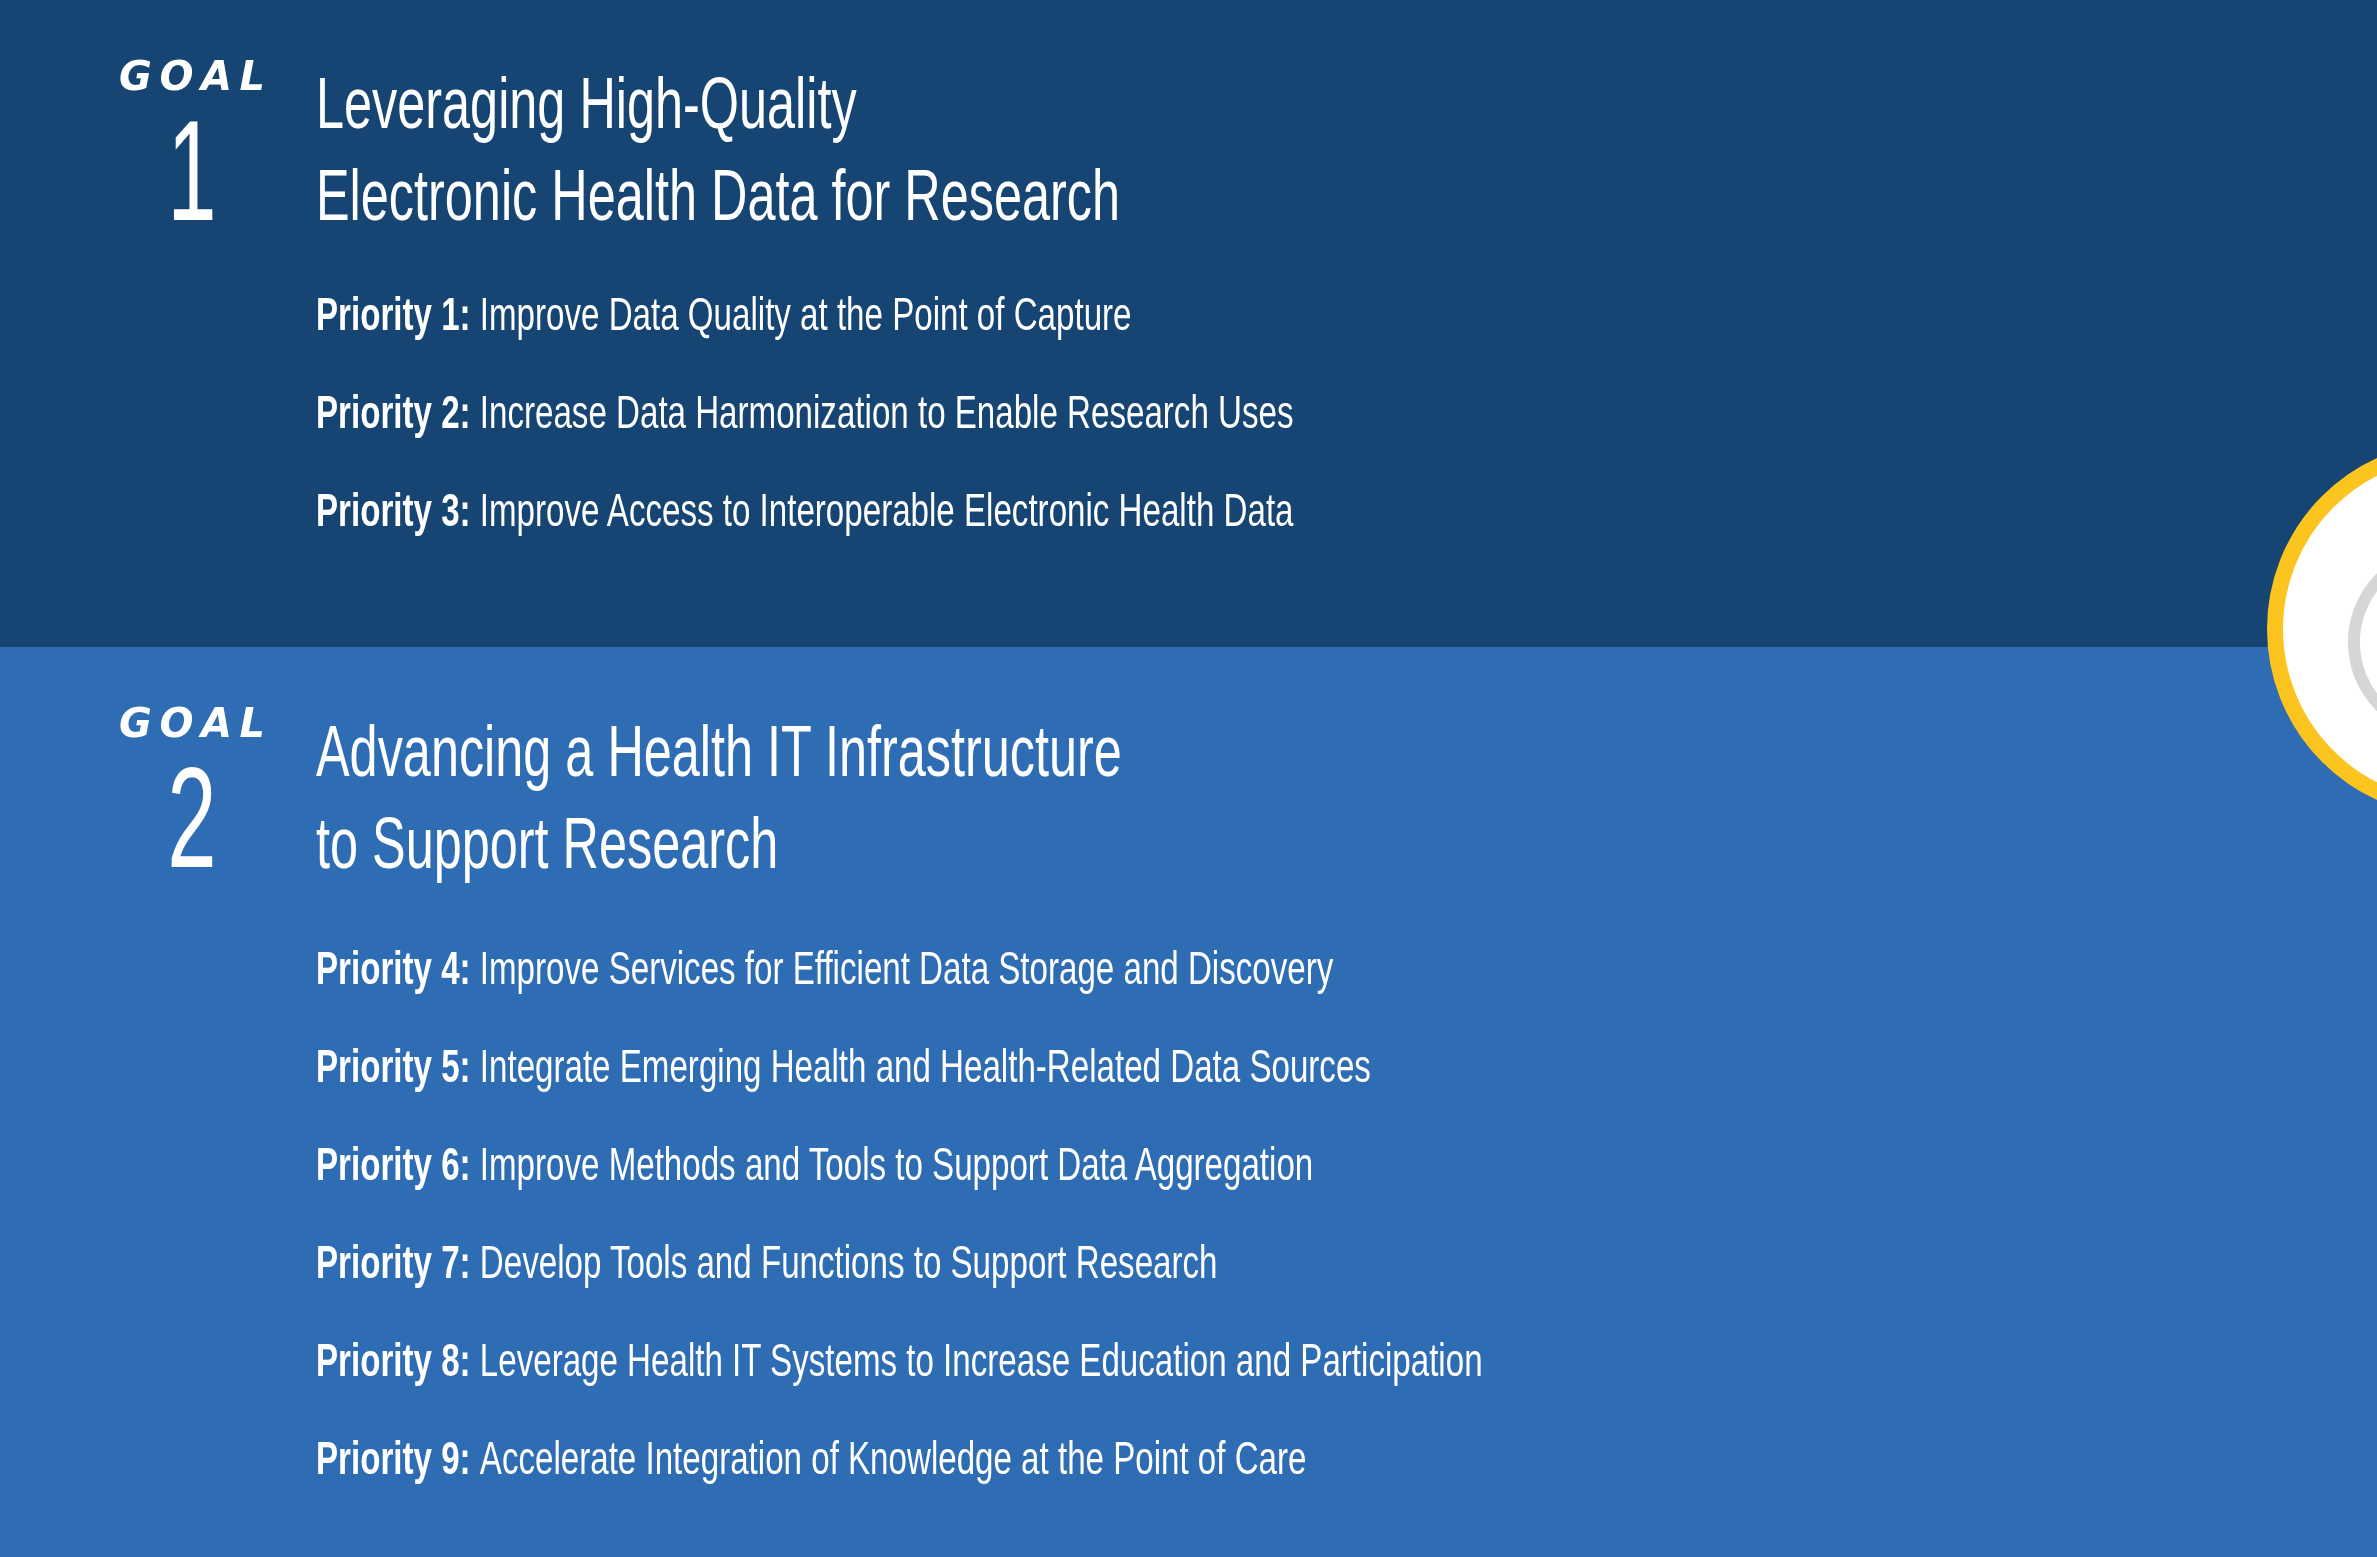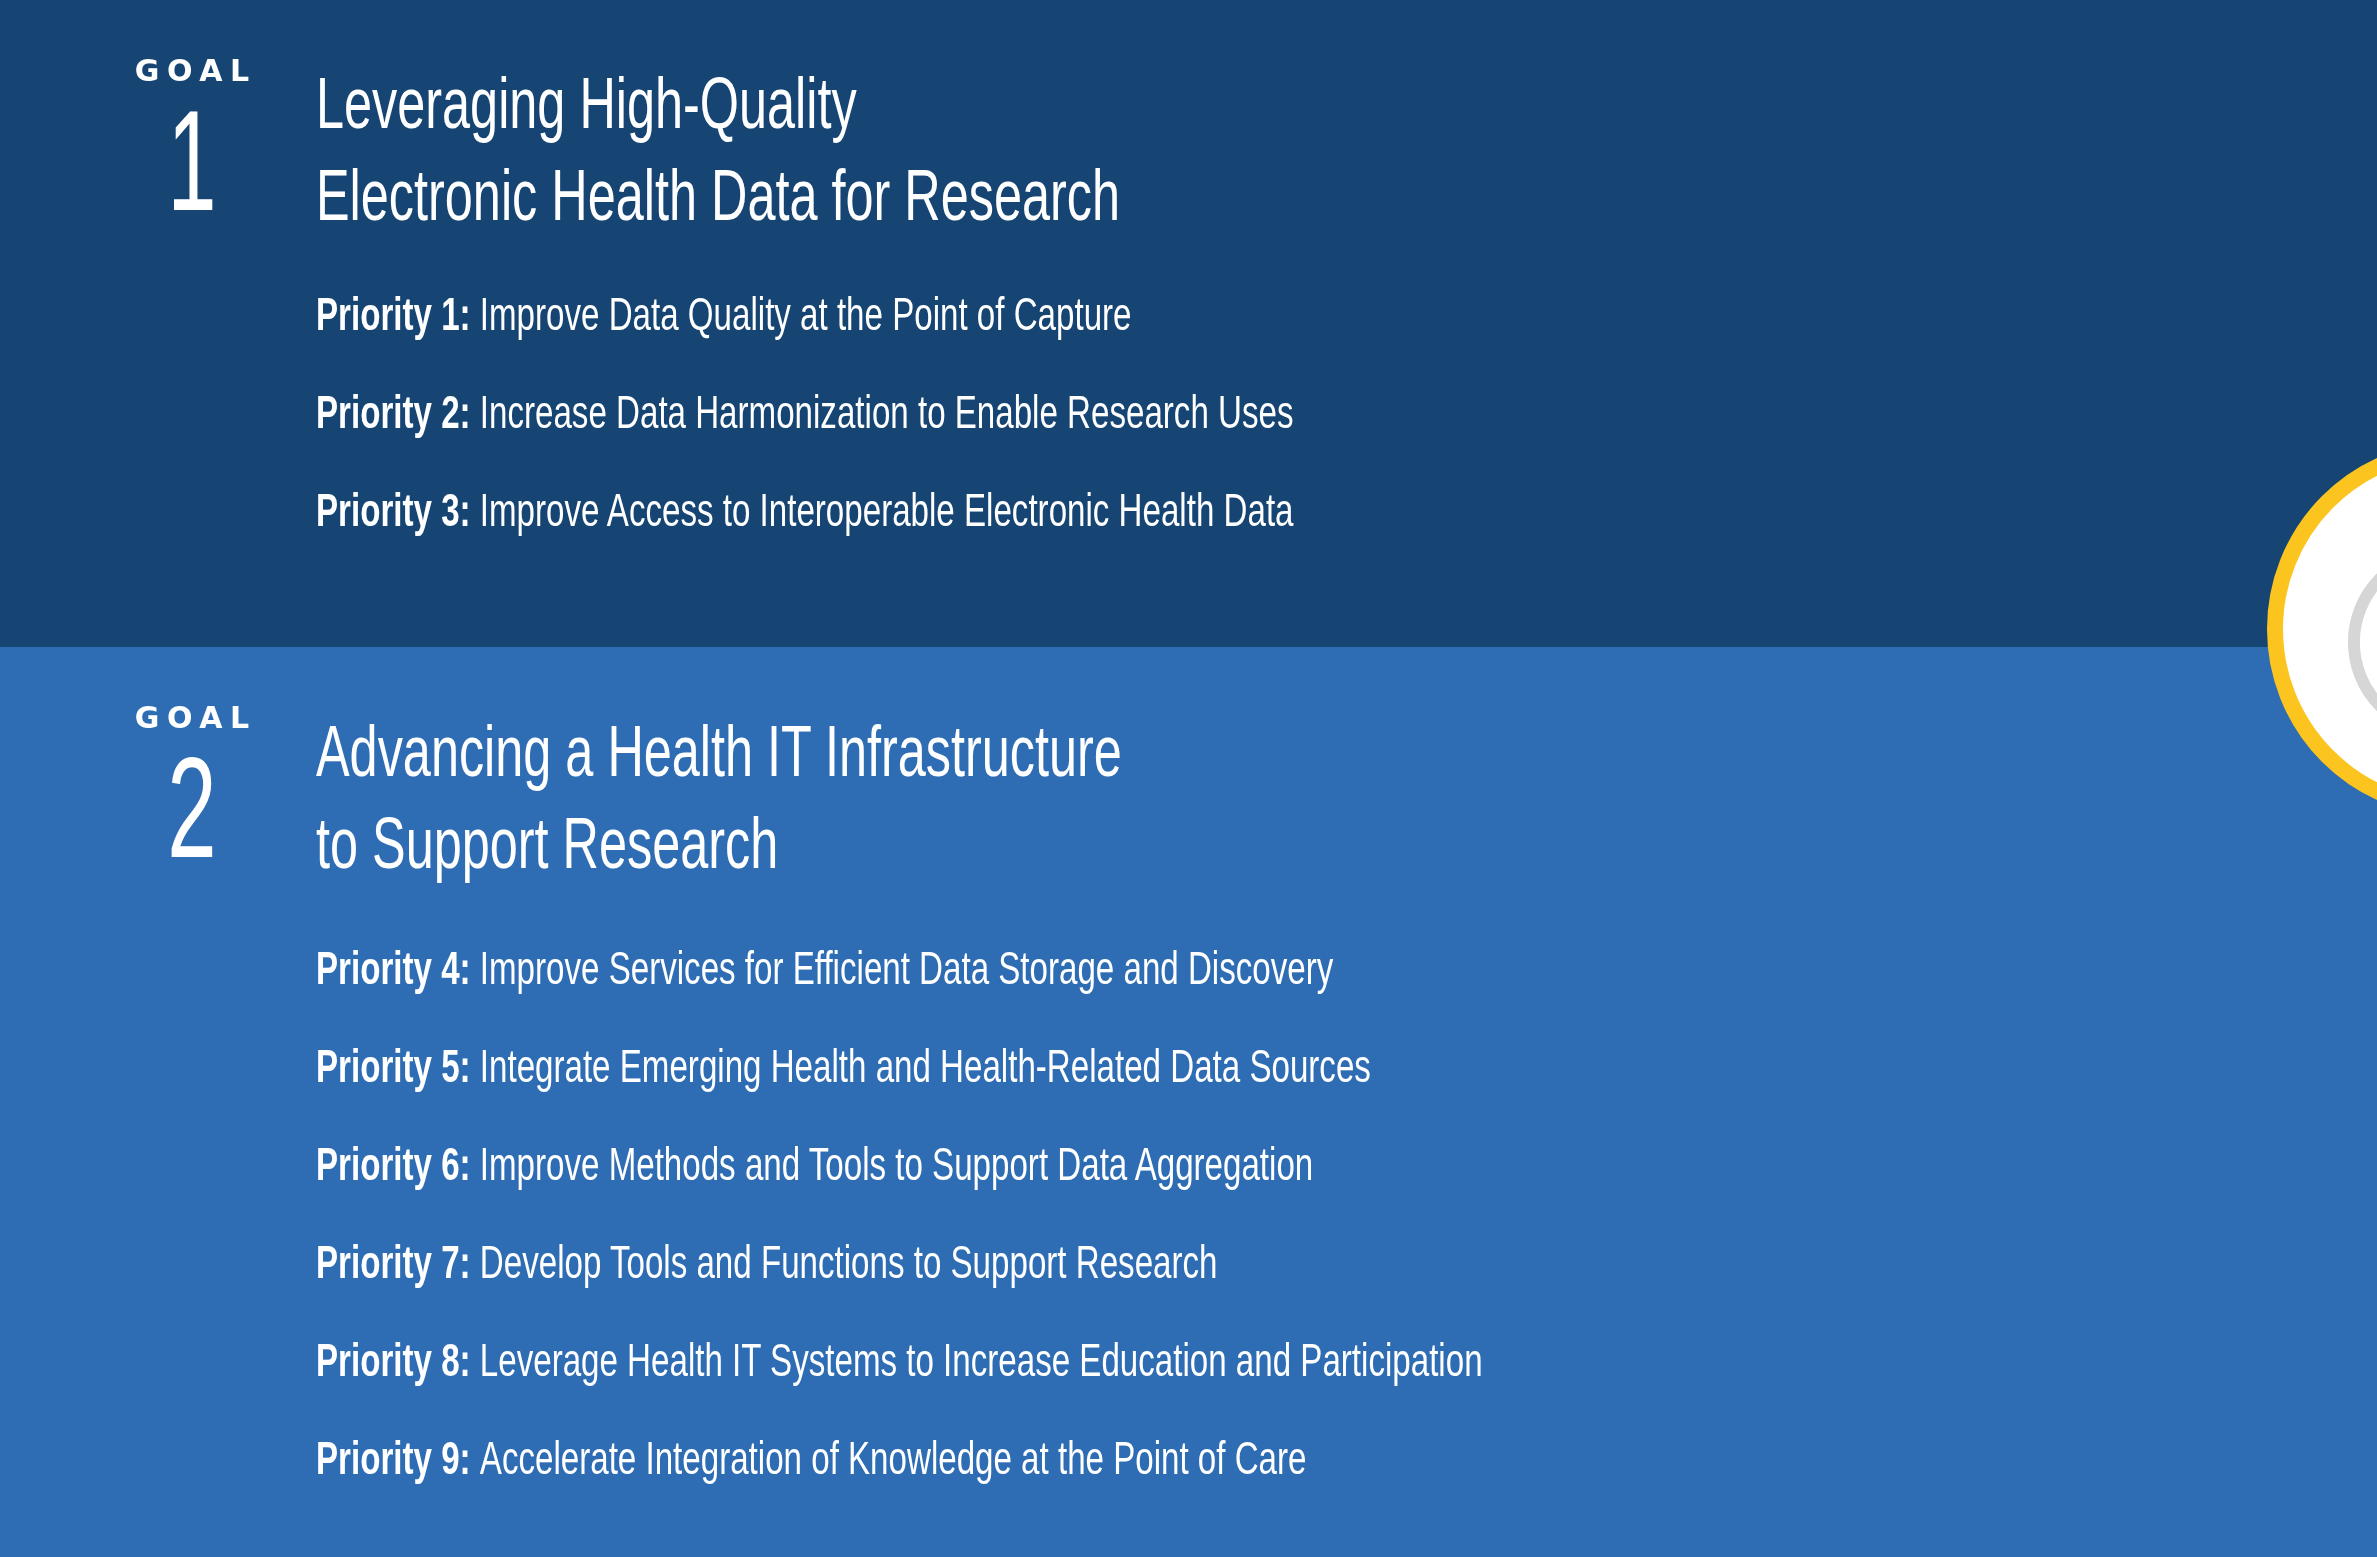--- a/index.html
+++ b/index.html
@@ -38,25 +38,26 @@
     width: 204px;
     text-align: center;
     color: #ffffff;
   }
   .goal-marker--1 { left: 90px; top: 56px; }
   .goal-marker--2 { left: 90px; top: 703px; }
 
   .goal-word {
     font-family: "DejaVu Sans", sans-serif;
     font-weight: 700;
-    font-size: 30px;
+    font-size: 40px;
     letter-spacing: 7.6px;
     line-height: 1;
     text-indent: 7.6px;
     display: block;
+    font-style: italic;
   }
   .goal-number {
     display: block;
     font-family: "Liberation Sans", sans-serif;
     font-weight: 300;
     font-size: 143px;
     line-height: 0.86;
     margin-top: 14.3px;
     transform: scaleX(0.62);
     transform-origin: center top;

